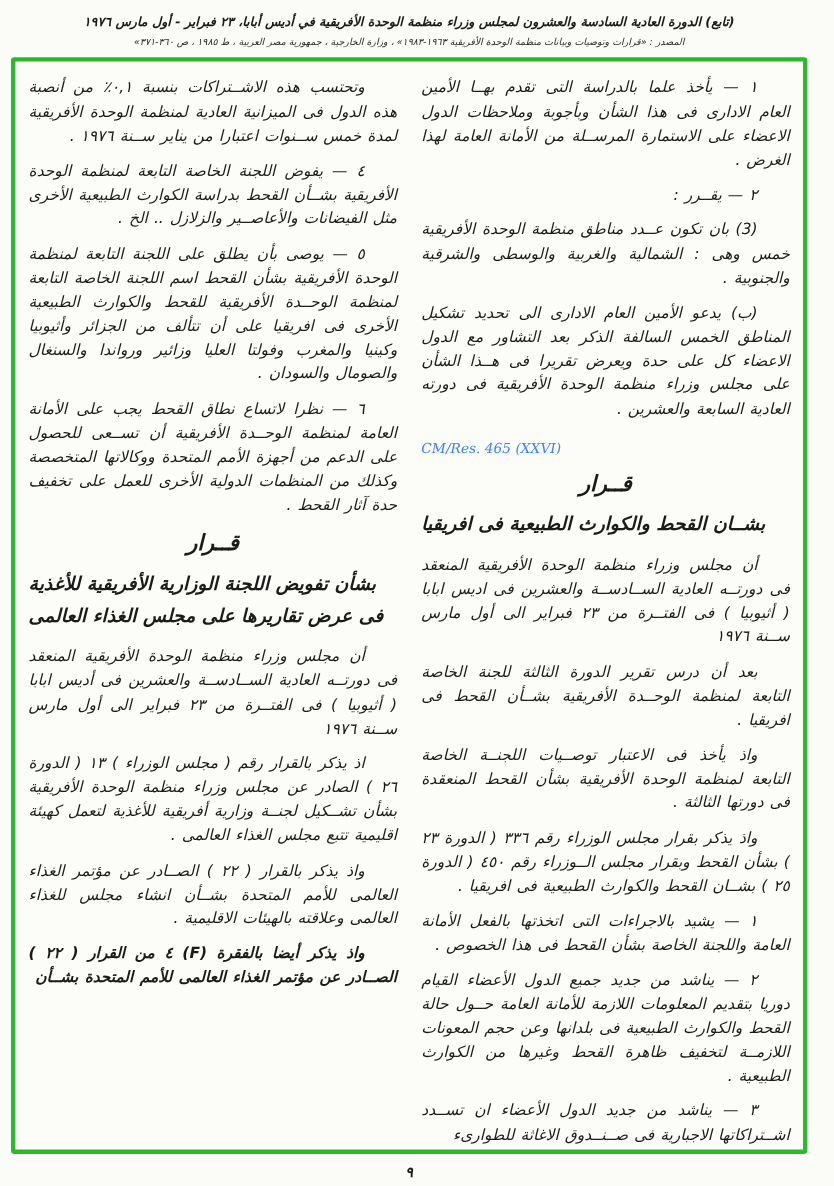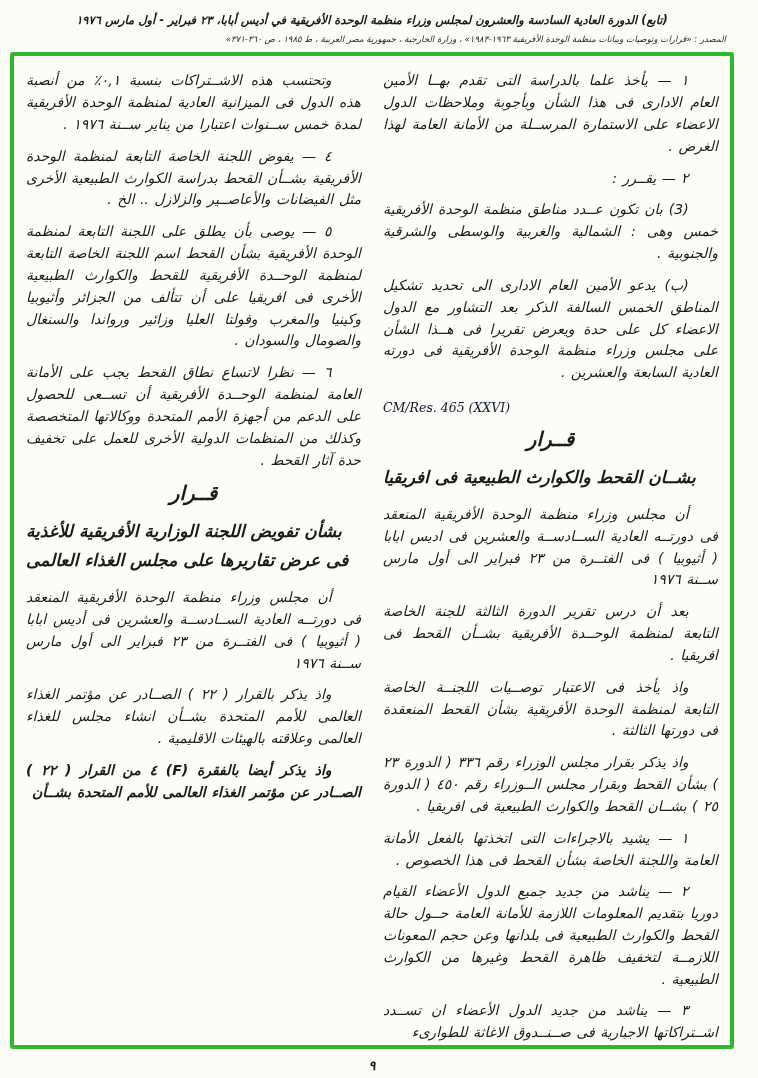--- a/index.html
+++ b/index.html
@@ -17,21 +17,21 @@
   }
   .doc-header { direction: rtl; padding: 0 8px 8px 8px; }
   .header-title {
     font-weight: bold;
     font-size: 11.5px;
     text-align: center;
     line-height: 1.5;
   }
   .header-source {
     font-size: 8.6px;
-    text-align: right;
+    text-align: center;
     margin-top: 5px;
     color: #2a2a2a;
   }
   .content-box {
     border: 4px solid #2eb82e;
     border-radius: 3px;
     background: #fcfcf8;
     padding: 14px 12px 10px 12px;
     flex: 1;
     overflow: hidden;
@@ -51,21 +51,21 @@
     margin-bottom: 10px;
     word-spacing: 1px;
   }
   .para.em-bold { font-weight: bold; }
   .res-ref {
     direction: ltr;
     text-align: left;
     font-family: "DejaVu Serif", serif;
     font-size: 12.5px;
     margin: 16px 0 12px 0;
-    color: #0f172a;
+    color: #3b82f6;
   }
   .res-title {
     text-align: center;
     font-weight: bold;
     font-size: 20px;
     letter-spacing: 2px;
     margin: 2px 0 12px 0;
   }
   .res-subtitle {
     text-align: left;
@@ -109,20 +109,21 @@
 
       <section class="column">
         <p class="para">وتحتسب هذه الاشــتراكات بنسبة ٠,١٪ من أنصبة هذه الدول فى الميزانية العادية لمنظمة الوحدة الأفريقية لمدة خمس ســنوات اعتبارا من يناير ســنة ١٩٧٦ .</p>
         <p class="para">٤ — يفوض اللجنة الخاصة التابعة لمنظمة الوحدة الأفريقية بشــأن القحط بدراسة الكوارث الطبيعية الأخرى مثل الفيضانات والأعاصــير والزلازل .. الخ .</p>
         <p class="para">٥ — يوصى بأن يطلق على اللجنة التابعة لمنظمة الوحدة الأفريقية بشأن القحط اسم اللجنة الخاصة التابعة لمنظمة الوحــدة الأفريقية للقحط والكوارث الطبيعية الأخرى فى افريقيا على أن تتألف من الجزائر وأثيوبيا وكينيا والمغرب وفولتا العليا وزائير ورواندا والسنغال والصومال والسودان .</p>
         <p class="para">٦ — نظرا لاتساع نطاق القحط يجب على الأمانة العامة لمنظمة الوحــدة الأفريقية أن تســعى للحصول على الدعم من أجهزة الأمم المتحدة ووكالاتها المتخصصة وكذلك من المنظمات الدولية الأخرى للعمل على تخفيف حدة آثار القحط .</p>
         <div class="res-title">قــرار</div>
         <div class="res-subtitle">بشأن تفويض اللجنة الوزارية الأفريقية للأغذية</div>
         <div class="res-subtitle last">فى عرض تقاريرها على مجلس الغذاء العالمى</div>
         <p class="para">أن مجلس وزراء منظمة الوحدة الأفريقية المنعقد فى دورتــه العادية الســادســة والعشرين فى أديس ابابا ( أثيوبيا ) فى الفتــرة من ٢٣ فبراير الى أول مارس ســنة ١٩٧٦</p>
+        <p class="para">اذ يذكر بالقرار رقم ( مجلس الوزراء ) ١٣ ( الدورة ٢٦ ) الصادر عن مجلس وزراء منظمة الوحدة الأفريقية بشأن تشــكيل لجنــة وزارية أفريقية للأغذية لتعمل كهيئة اقليمية تتبع مجلس الغذاء العالمى .</p>
         <p class="para">واذ يذكر بالقرار ( ٢٢ ) الصــادر عن مؤتمر الغذاء العالمى للأمم المتحدة بشــأن انشاء مجلس للغذاء العالمى وعلاقته بالهيئات الاقليمية .</p>
         <p class="para em-bold">واذ يذكر أيضا بالفقرة (F) ٤ من القرار ( ٢٢ ) الصــادر عن مؤتمر الغذاء العالمى للأمم المتحدة بشــأن</p>
       </section>
 
     </div>
   </div>
 
   <footer class="page-footer">
     <span class="page-number">٩</span>
   </footer>

